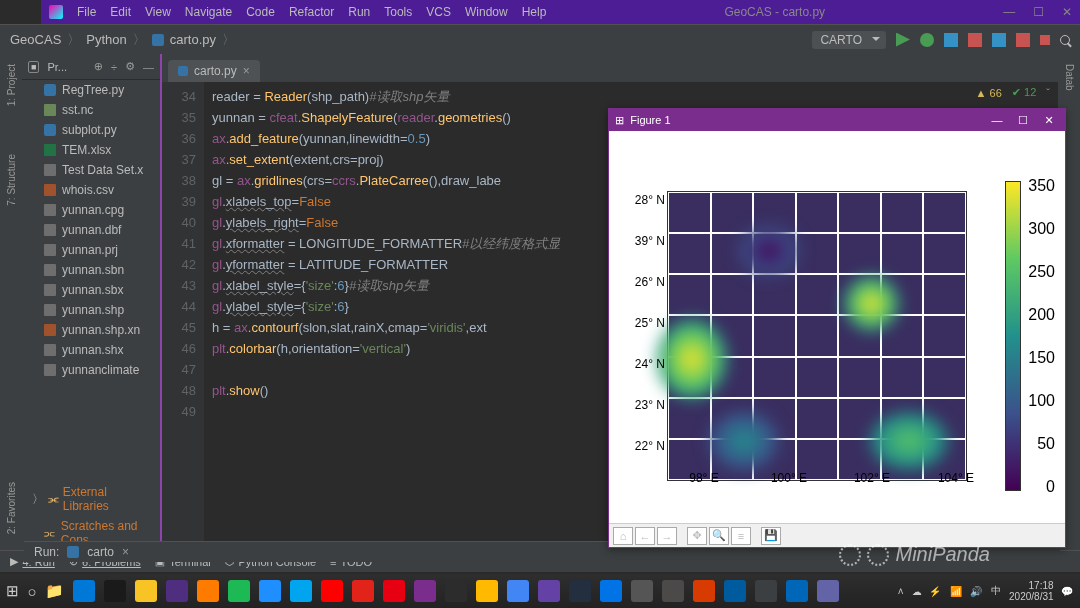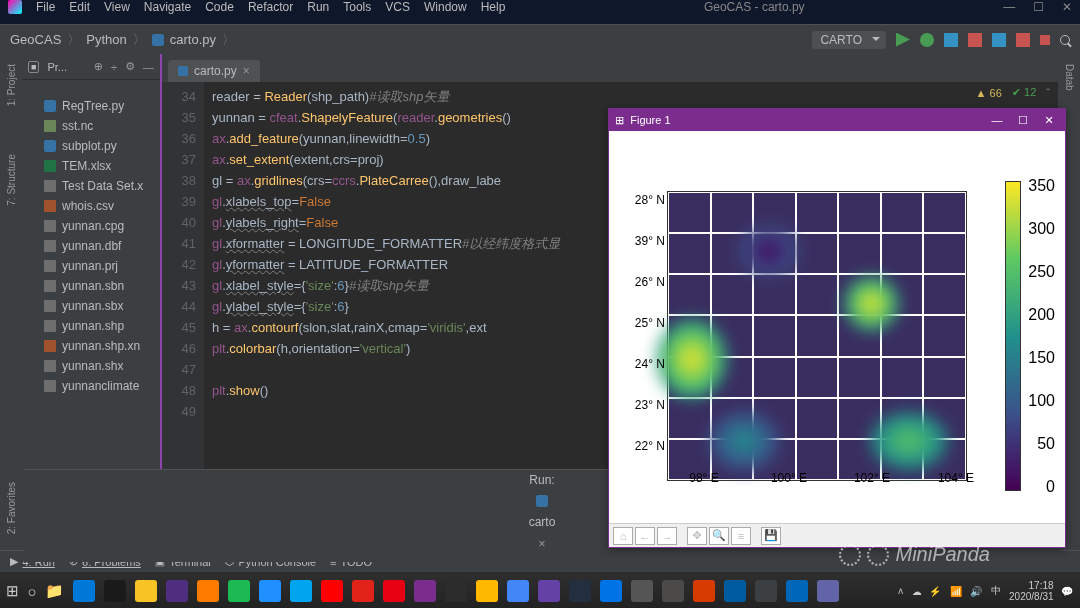--- a/index.html
+++ b/index.html
@@ -1,17 +1,17 @@
 <!DOCTYPE html>
 <html><head>
 <meta charset="utf-8">
 <style>
 * { margin: 0; padding: 0; box-sizing: border-box; font-family: "Segoe UI", sans-serif; }
 body { width: 1080px; height: 608px; background: #2b2b2b; color: #bbb; overflow: hidden; position: relative; font-size: 12px; }
-.menubar { height: 24px; background: #0f172a; display: flex; align-items: flex-start; padding: 0 8px; gap: 14px; color: #bbb; font-size: 12px; }
+.menubar { height: 24px; background: #4c1d95; display: flex; align-items: center; padding: 0 8px; gap: 14px; color: #bbb; font-size: 12px; margin-left: 41px; }
 .menubar .app-icon { width: 14px; height: 14px; background: linear-gradient(135deg,#f0a,#0ff); border-radius: 2px; }
 .menubar .title-center { flex: 1; text-align: center; color: #888; font-size: 12px; }
 .menubar .win-btns { display: flex; gap: 18px; color: #888; }
 .menubar .win-btns span { cursor: pointer; }
 .breadcrumb-bar { height: 30px; background: #3c3f41; border-top: 1px solid #515151; display: flex; align-items: center; padding: 10px 10px; justify-content: space-between; }
 .breadcrumb { display: flex; align-items: center; gap: 6px; color: #bbb; font-size: 13px; }
 .breadcrumb .sep { color: #777; }
 .toolbar-right { display: flex; align-items: center; gap: 10px; }
 .config-dd { background: #4c5052; border-radius: 3px; padding: 2px 24px 2px 8px; color: #bbb; position: relative; font-size: 12px; }
 .config-dd .arrow { position: absolute; right: 6px; top: 6px; border-left: 4px solid transparent; border-right: 4px solid transparent; border-top: 4px solid #bbb; }
@@ -25,21 +25,21 @@
 .ic-search { border: 1.5px solid #bbb; border-radius: 50%; width: 10px; height: 10px; position: relative; }
 .ic-search::after { content: ''; position: absolute; width: 5px; height: 1.5px; background: #bbb; bottom: -2px; right: -3px; transform: rotate(45deg); }
 .main-area { display: flex; height: 496px; background: #2b2b2b; }
 .gutter-left { width: 22px; background: #3c3f41; display: flex; flex-direction: column; align-items: center; padding-top: 6px; gap: 40px; font-size: 10px; color: #999; }
 .gutter-left .vtext { writing-mode: vertical-rl; transform: rotate(180deg); cursor: pointer; padding: 4px 0; }
 .gutter-right { width: 22px; background: #3c3f41; display: flex; flex-direction: column; align-items: center; padding-top: 6px; font-size: 10px; color: #999; }
 .gutter-right .vtext { writing-mode: vertical-rl; cursor: pointer; padding: 4px 0; }
 .project-panel { width: 140px; background: #3c3f41; border-right: 2px solid #8e44ad; display: flex; flex-direction: column; position: relative; }
 .project-hdr { height: 26px; display: flex; align-items: center; padding: 0 6px; gap: 8px; border-bottom: 1px solid #2b2b2b; font-size: 11px; color: #bbb; }
 .project-hdr .mini-ic { color: #999; cursor: pointer; font-size: 11px; }
-.file-list { flex: 1; overflow: hidden; margin-top: 16px; }
+.file-list { flex: 1; overflow: hidden; }
 .file-item { display: flex; align-items: center; gap: 6px; padding: 3px 6px 3px 22px; color: #bbb; font-size: 12px; cursor: pointer; white-space: nowrap; overflow: hidden; }
 .file-item .fico { width: 12px; height: 12px; flex-shrink: 0; }
 .fico-py { background: #3573a6; border-radius: 2px; }
 .fico-db { background: #6a8759; border-radius: 1px; }
 .fico-xl { background: #217346; border-radius: 1px; }
 .fico-csv { background: #a0522d; border-radius: 1px; }
 .fico-gen { background: #6e6e6e; border-radius: 1px; }
 .ext-libs { padding: 3px 6px 3px 10px; display: flex; align-items: center; gap: 4px; color: #cc7832; font-size: 12px; cursor: pointer; }
 .ext-libs .arrow { color: #bbb; }
 .scratches { padding: 3px 6px 3px 22px; color: #cc7832; font-size: 12px; display: flex; align-items: center; gap: 6px; cursor: pointer; }
@@ -57,21 +57,21 @@
 .kw { color: #cc7832; }
 .fn { color: #ffc66d; }
 .str { color: #6a8759; }
 .num { color: #6897bb; }
 .cmt { color: #808080; font-style: italic; }
 .self { color: #94558d; }
 .wavy { text-decoration: underline wavy #808080; text-decoration-thickness: 1px; }
 .run-tool { height: 22px; background: #3c3f41; border-top: 1px solid #515151; display: flex; align-items: center; padding: 0 10px; gap: 14px; font-size: 12px; color: #bbb; }
 .run-tool .tool-tab { display: flex; align-items: center; gap: 4px; cursor: pointer; font-size: 11px; }
 .run-tool .underlined { text-decoration: underline; }
-.run-label { position: absolute; left: 24px; bottom: 46px; display: flex; align-items: center; gap: 8px; background: #3c3f41; padding: 3px 10px; font-size: 12px; color: #bbb; border-top: 1px solid #515151; width: calc(100% - 44px); flex-direction: column; }
+.run-label { position: absolute; left: 24px; bottom: 46px; display: flex; align-items: center; gap: 8px; background: #3c3f41; padding: 3px 10px; font-size: 12px; color: #bbb; border-top: 1px solid #515151; width: calc(100% - 44px); }
 .run-label .close-x { color: #999; cursor: pointer; }
 .figure-window { position: absolute; left: 608px; top: 108px; width: 458px; height: 440px; background: #fff; border: 1px solid #7b2d8e; box-shadow: 0 2px 8px rgba(0,0,0,.4); z-index: 10; display: flex; flex-direction: column; }
 .fig-title { height: 22px; background: #7b2d8e; color: #fff; display: flex; align-items: center; padding: 0 6px; font-size: 11px; gap: 6px; }
 .fig-title .spacer { flex: 1; }
 .fig-title .wbtn { width: 20px; text-align: center; cursor: pointer; }
 .fig-body { flex: 1; position: relative; background: #fff; }
 .plot-area { position: absolute; left: 58px; top: 60px; width: 300px; height: 290px; background: #3a2e60; display: grid; grid-template-columns: repeat(7,1fr); grid-template-rows: repeat(7,1fr); border: 1px solid #333; }
 .plot-area .gcell { border: 0.5px solid #fff; }
 .heat-blob { position: absolute; border-radius: 50%; filter: blur(8px); }
 .ytick { position: absolute; left: 8px; font-size: 12px; color: #000; width: 48px; text-align: right; }

